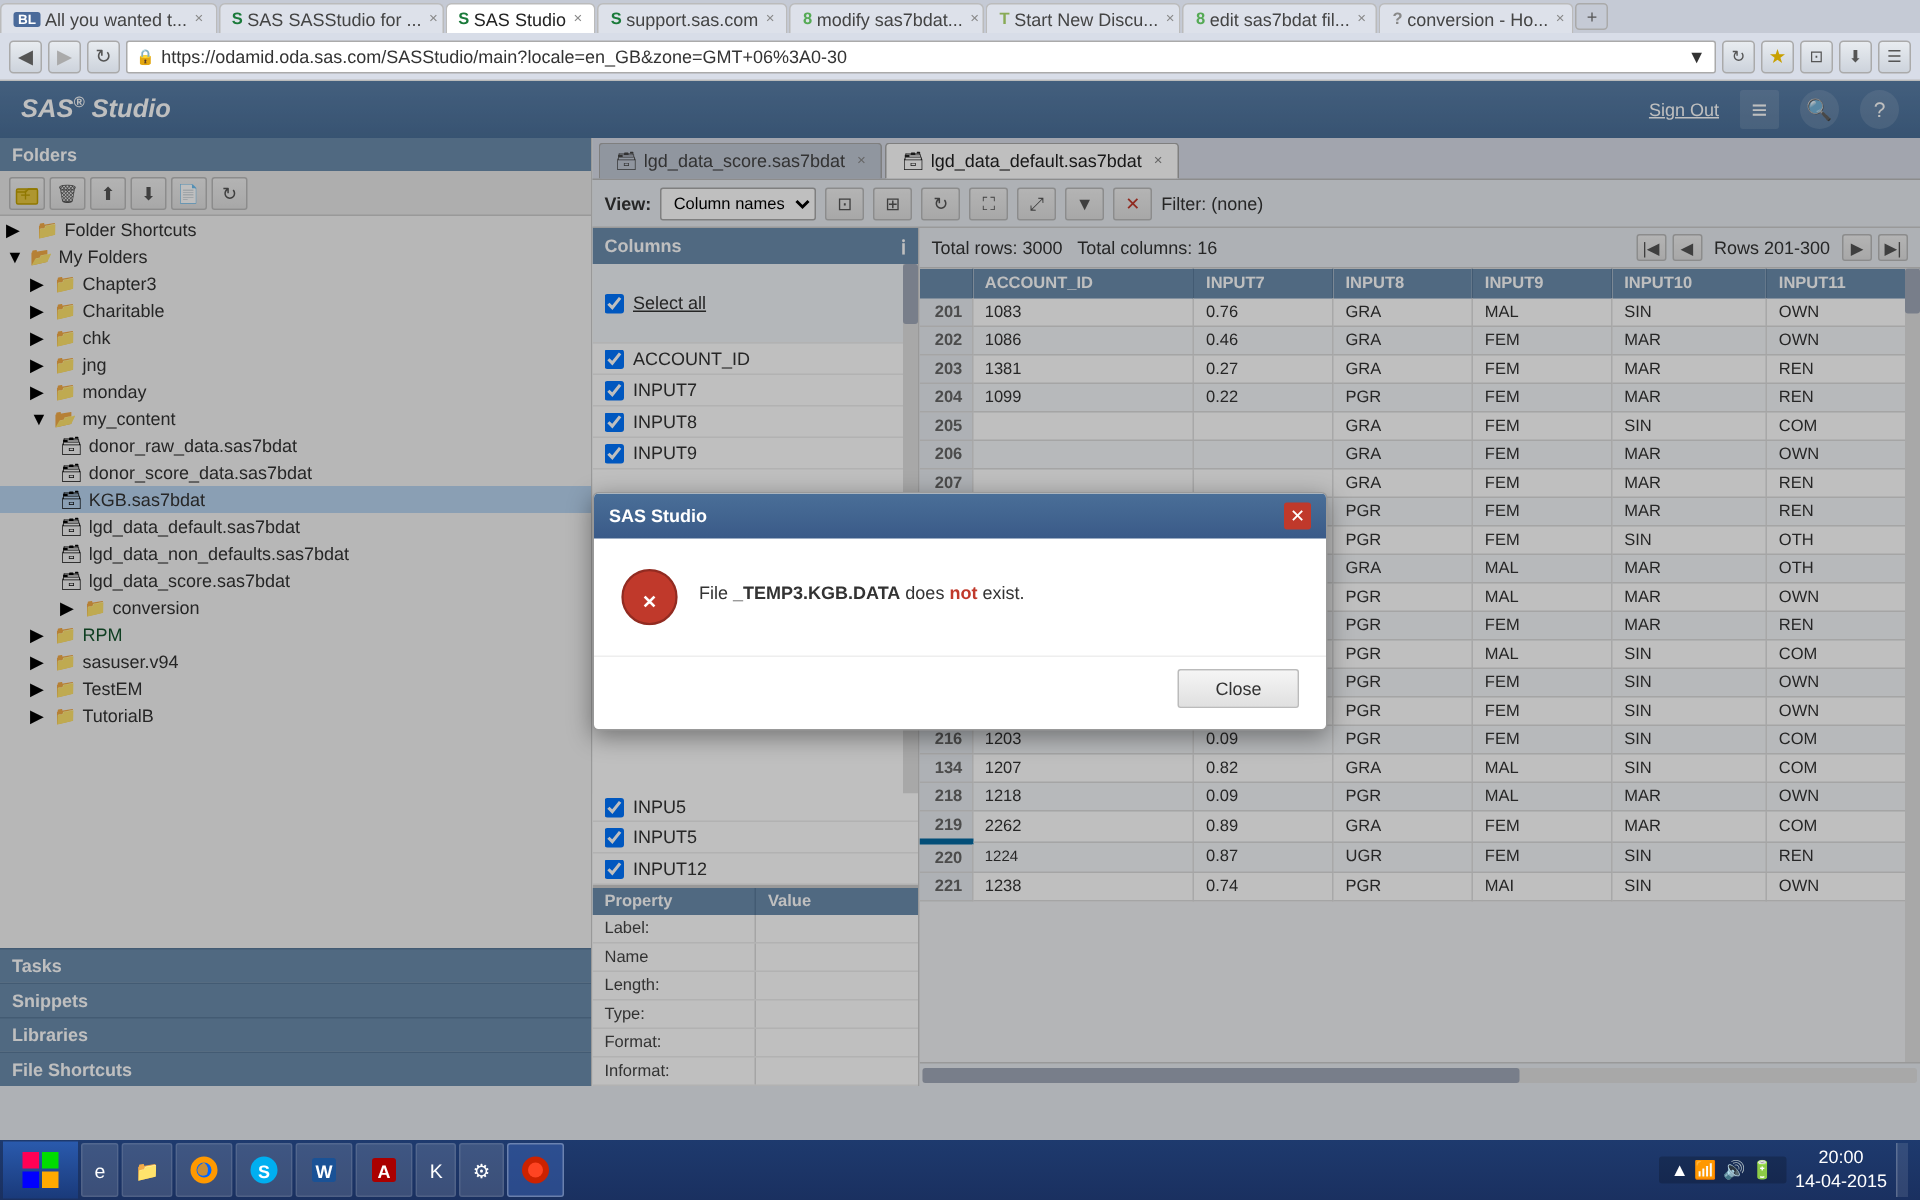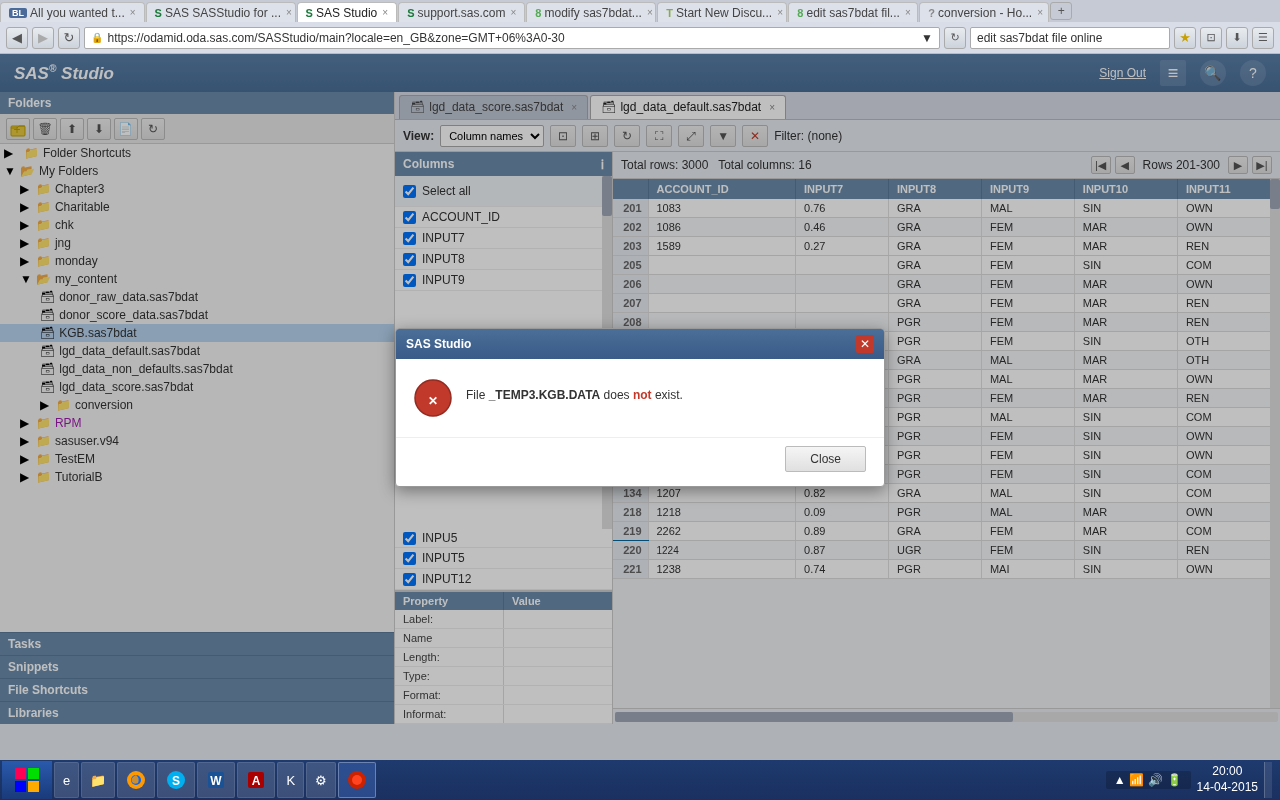--- a/index.html
+++ b/index.html
@@ -63,23 +63,20 @@
 <div style="position:absolute;top:22px;left:0;width:1280px;height:32px;background:#d8dde8;display:flex;align-items:center;gap:4px;padding:0 6px;border-bottom:1px solid #bbb;z-index:100;">
   <div style="width:22px;height:22px;background:linear-gradient(to bottom,#e8ecf0,#cdd3dc);border:1px solid #aaa;border-radius:3px;cursor:pointer;display:flex;align-items:center;justify-content:center;font-size:13px;color:#555;">◀</div>
   <div style="width:22px;height:22px;background:linear-gradient(to bottom,#e8ecf0,#cdd3dc);border:1px solid #aaa;border-radius:3px;cursor:pointer;display:flex;align-items:center;justify-content:center;font-size:13px;color:#aaa;">▶</div>
   <div style="width:22px;height:22px;background:linear-gradient(to bottom,#e8ecf0,#cdd3dc);border:1px solid #aaa;border-radius:3px;cursor:pointer;display:flex;align-items:center;justify-content:center;font-size:13px;color:#555;">↻</div>
   <div style="flex:1;height:22px;background:white;border:1px solid #aaa;border-radius:2px;padding:0 6px;font-size:11px;color:#333;display:flex;align-items:center;gap:4px;">
     <span style="color:#5a8;font-size:10px;">🔒</span>
     <span>https://odamid.oda.sas.com/SASStudio/main?locale=en_GB&amp;zone=GMT+06%3A0-30</span>
     <span style="margin-left:auto;">▼</span>
   </div>
   <div style="width:22px;height:22px;background:linear-gradient(to bottom,#e8ecf0,#cdd3dc);border:1px solid #aaa;border-radius:3px;cursor:pointer;display:flex;align-items:center;justify-content:center;font-size:11px;color:#555;">↻</div>
-  <div style="width:200px;height:22px;background:white;border:1px solid #aaa;border-radius:2px;padding:0 6px;font-size:11px;color:#333;display:flex;align-items:center;">
-    <span>edit sas7bdat file online</span>
-  </div>
   <div style="width:22px;height:22px;background:linear-gradient(to bottom,#e8ecf0,#cdd3dc);border:1px solid #aaa;border-radius:3px;cursor:pointer;display:flex;align-items:center;justify-content:center;font-size:13px;color:#c8a000;">★</div>
   <div style="width:22px;height:22px;background:linear-gradient(to bottom,#e8ecf0,#cdd3dc);border:1px solid #aaa;border-radius:3px;cursor:pointer;display:flex;align-items:center;justify-content:center;font-size:11px;color:#555;">⊡</div>
   <div style="width:22px;height:22px;background:linear-gradient(to bottom,#e8ecf0,#cdd3dc);border:1px solid #aaa;border-radius:3px;cursor:pointer;display:flex;align-items:center;justify-content:center;font-size:11px;color:#555;">⬇</div>
   <div style="width:22px;height:22px;background:linear-gradient(to bottom,#e8ecf0,#cdd3dc);border:1px solid #aaa;border-radius:3px;cursor:pointer;display:flex;align-items:center;justify-content:center;font-size:11px;color:#555;">☰</div>
 </div>
 
 <div class="app-area" style="position:absolute;top:54px;left:0;width:1280px;height:706px;">
 
   <div style="height:38px;background:linear-gradient(to bottom,#5a7fa8,#4a6f98);display:flex;align-items:center;justify-content:space-between;padding:0 14px;">
     <div style="color:white;font-size:17px;font-weight:bold;font-style:italic;">
@@ -176,21 +173,21 @@
         <span style="font-size:12px;color:#333;">lgd_data_score.sas7bdat</span>
       </div>
       <div style="display:flex;align-items:center;padding:2px 4px;padding-left:40px;cursor:pointer;white-space:nowrap;">
         <span style="width:16px;display:inline-flex;">▶</span>
         <span style="margin-right:4px;">📁</span>
         <span style="font-size:12px;color:#333;">conversion</span>
       </div>
       <div style="display:flex;align-items:center;padding:2px 4px;padding-left:20px;cursor:pointer;white-space:nowrap;">
         <span style="width:16px;display:inline-flex;">▶</span>
         <span style="margin-right:4px;">📁</span>
-        <span style="font-size:12px;color:#a21caf;">RPM</span>
+        <span style="font-size:12px;color:#14532d;">RPM</span>
       </div>
       <div style="display:flex;align-items:center;padding:2px 4px;padding-left:20px;cursor:pointer;white-space:nowrap;">
         <span style="width:16px;display:inline-flex;">▶</span>
         <span style="margin-right:4px;">📁</span>
         <span style="font-size:12px;color:#333;">sasuser.v94</span>
       </div>
       <div style="display:flex;align-items:center;padding:2px 4px;padding-left:20px;cursor:pointer;white-space:nowrap;">
         <span style="width:16px;display:inline-flex;">▶</span>
         <span style="margin-right:4px;">📁</span>
         <span style="font-size:12px;color:#333;">TestEM</span>
@@ -198,22 +195,22 @@
       <div style="display:flex;align-items:center;padding:2px 4px;padding-left:20px;cursor:pointer;white-space:nowrap;">
         <span style="width:16px;display:inline-flex;">▶</span>
         <span style="margin-right:4px;">📁</span>
         <span style="font-size:12px;color:#333;">TutorialB</span>
       </div>
     </div>
 
     <div style="position:absolute;bottom:0;left:0;width:395px;">
       <div style="padding:4px 8px;background:#6b8cad;color:white;font-size:12px;font-weight:bold;cursor:pointer;border-top:1px solid #5a7a9a;">Tasks</div>
       <div style="padding:4px 8px;background:#6b8cad;color:white;font-size:12px;font-weight:bold;cursor:pointer;border-top:1px solid #5a7a9a;">Snippets</div>
+      <div style="padding:4px 8px;background:#6b8cad;color:white;font-size:12px;font-weight:bold;cursor:pointer;border-top:1px solid #5a7a9a;">Libraries</div>
       <div style="padding:4px 8px;background:#6b8cad;color:white;font-size:12px;font-weight:bold;cursor:pointer;border-top:1px solid #5a7a9a;">File Shortcuts</div>
-      <div style="padding:4px 8px;background:#6b8cad;color:white;font-size:12px;font-weight:bold;cursor:pointer;border-top:1px solid #5a7a9a;">Libraries</div>
     </div>
   </div>
 
   <div style="position:absolute;top:38px;left:395px;width:885px;height:632px;background:#f0f2f5;">
 
     <div style="display:flex;align-items:center;background:#d8dde8;border-bottom:1px solid #bbb;padding:2px 4px 0;gap:2px;height:28px;">
       <div style="height:24px;padding:0 10px;background:#c0c8d5;border:1px solid #aaa;border-bottom:none;border-radius:3px 3px 0 0;font-size:11px;color:#444;cursor:pointer;display:flex;align-items:center;gap:4px;">
         <span>🗃</span>
         <span>lgd_data_score.sas7bdat</span>
         <span style="margin-left:4px;font-size:10px;color:#888;">×</span>
@@ -241,21 +238,21 @@
     </div>
 
     <div style="display:flex;height:calc(100% - 60px);">
 
       <div style="width:218px;background:white;border-right:1px solid #ccc;display:flex;flex-direction:column;overflow:hidden;">
         <div style="display:flex;align-items:center;justify-content:space-between;padding:3px 8px;background:#6b8cad;color:white;font-size:12px;font-weight:bold;flex-shrink:0;">
           <span>Columns</span>
           <span style="cursor:pointer;font-size:13px;">ℹ</span>
         </div>
         <div style="flex:1;overflow-y:auto;position:relative;">
-          <div style="display:flex;align-items:center;padding:8px 8px;border-bottom:1px solid #eee;font-size:11px;color:#333;background:#f0f4f8;">
+          <div style="display:flex;align-items:center;padding:19px 8px;border-bottom:1px solid #eee;font-size:11px;color:#333;background:#f0f4f8;text-decoration:underline;">
             <input type="checkbox" checked="" style="margin-right: 6px;">
             <span>Select all</span>
           </div>
           <div style="display:flex;align-items:center;padding:3px 8px;border-bottom:1px solid #eee;font-size:11px;color:#333;">
             <input type="checkbox" checked="" style="margin-right: 6px;">
             <span>ACCOUNT_ID</span>
           </div>
           <div style="display:flex;align-items:center;padding:3px 8px;border-bottom:1px solid #eee;font-size:11px;color:#333;">
             <input type="checkbox" checked="" style="margin-right: 6px;">
             <span>INPUT7</span>
@@ -359,26 +356,35 @@
     <td style="background:#e8edf2;color:#666;font-weight:bold;text-align:right;padding:3px 6px;font-size:11px;border-bottom:1px solid #ddd;border-right:1px solid #e0e0e0;">202</td>
     <td style="background:#f5f7fa;padding:3px 8px;font-size:11px;color:#333;border-bottom:1px solid #ddd;border-right:1px solid #e0e0e0;">1086</td>
     <td style="background:#f5f7fa;padding:3px 8px;font-size:11px;color:#333;border-bottom:1px solid #ddd;border-right:1px solid #e0e0e0;">0.46</td>
     <td style="background:#f5f7fa;padding:3px 8px;font-size:11px;color:#333;border-bottom:1px solid #ddd;border-right:1px solid #e0e0e0;">GRA</td>
     <td style="background:#f5f7fa;padding:3px 8px;font-size:11px;color:#333;border-bottom:1px solid #ddd;border-right:1px solid #e0e0e0;">FEM</td>
     <td style="background:#f5f7fa;padding:3px 8px;font-size:11px;color:#333;border-bottom:1px solid #ddd;border-right:1px solid #e0e0e0;">MAR</td>
     <td style="background:#f5f7fa;padding:3px 8px;font-size:11px;color:#333;border-bottom:1px solid #ddd;border-right:1px solid #e0e0e0;">OWN</td>
   </tr>
                 <tr>
     <td style="background:#e8edf2;color:#666;font-weight:bold;text-align:right;padding:3px 6px;font-size:11px;border-bottom:1px solid #ddd;border-right:1px solid #e0e0e0;">203</td>
-    <td style="background:white;padding:3px 8px;font-size:11px;color:#333;border-bottom:1px solid #ddd;border-right:1px solid #e0e0e0;">1589</td>
+    <td style="background:white;padding:3px 8px;font-size:11px;color:#333;border-bottom:1px solid #ddd;border-right:1px solid #e0e0e0;">1381</td>
     <td style="background:white;padding:3px 8px;font-size:11px;color:#333;border-bottom:1px solid #ddd;border-right:1px solid #e0e0e0;">0.27</td>
     <td style="background:white;padding:3px 8px;font-size:11px;color:#333;border-bottom:1px solid #ddd;border-right:1px solid #e0e0e0;">GRA</td>
     <td style="background:white;padding:3px 8px;font-size:11px;color:#333;border-bottom:1px solid #ddd;border-right:1px solid #e0e0e0;">FEM</td>
     <td style="background:white;padding:3px 8px;font-size:11px;color:#333;border-bottom:1px solid #ddd;border-right:1px solid #e0e0e0;">MAR</td>
     <td style="background:white;padding:3px 8px;font-size:11px;color:#333;border-bottom:1px solid #ddd;border-right:1px solid #e0e0e0;">REN</td>
+  </tr>
+                <tr>
+    <td style="background:#e8edf2;color:#666;font-weight:bold;text-align:right;padding:3px 6px;font-size:11px;border-bottom:1px solid #ddd;border-right:1px solid #e0e0e0;">204</td>
+    <td style="background:#f5f7fa;padding:3px 8px;font-size:11px;color:#333;border-bottom:1px solid #ddd;border-right:1px solid #e0e0e0;">1099</td>
+    <td style="background:#f5f7fa;padding:3px 8px;font-size:11px;color:#333;border-bottom:1px solid #ddd;border-right:1px solid #e0e0e0;">0.22</td>
+    <td style="background:#f5f7fa;padding:3px 8px;font-size:11px;color:#333;border-bottom:1px solid #ddd;border-right:1px solid #e0e0e0;">PGR</td>
+    <td style="background:#f5f7fa;padding:3px 8px;font-size:11px;color:#333;border-bottom:1px solid #ddd;border-right:1px solid #e0e0e0;">FEM</td>
+    <td style="background:#f5f7fa;padding:3px 8px;font-size:11px;color:#333;border-bottom:1px solid #ddd;border-right:1px solid #e0e0e0;">MAR</td>
+    <td style="background:#f5f7fa;padding:3px 8px;font-size:11px;color:#333;border-bottom:1px solid #ddd;border-right:1px solid #e0e0e0;">REN</td>
   </tr>
                 <tr>
     <td style="background:#e8edf2;color:#666;font-weight:bold;text-align:right;padding:3px 6px;font-size:11px;border-bottom:1px solid #ddd;border-right:1px solid #e0e0e0;">205</td>
     <td style="background:white;padding:3px 8px;font-size:11px;color:#333;border-bottom:1px solid #ddd;border-right:1px solid #e0e0e0;"></td>
     <td style="background:white;padding:3px 8px;font-size:11px;color:#333;border-bottom:1px solid #ddd;border-right:1px solid #e0e0e0;"></td>
     <td style="background:white;padding:3px 8px;font-size:11px;color:#333;border-bottom:1px solid #ddd;border-right:1px solid #e0e0e0;">GRA</td>
     <td style="background:white;padding:3px 8px;font-size:11px;color:#333;border-bottom:1px solid #ddd;border-right:1px solid #e0e0e0;">FEM</td>
     <td style="background:white;padding:3px 8px;font-size:11px;color:#333;border-bottom:1px solid #ddd;border-right:1px solid #e0e0e0;">SIN</td>
     <td style="background:white;padding:3px 8px;font-size:11px;color:#333;border-bottom:1px solid #ddd;border-right:1px solid #e0e0e0;">COM</td>
   </tr>
@@ -493,21 +499,21 @@
                 <tr>
     <td style="background:#e8edf2;color:#666;font-weight:bold;text-align:right;padding:3px 6px;font-size:11px;border-bottom:1px solid #ddd;border-right:1px solid #e0e0e0;">218</td>
     <td style="background:#f5f7fa;padding:3px 8px;font-size:11px;color:#333;border-bottom:1px solid #ddd;border-right:1px solid #e0e0e0;">1218</td>
     <td style="background:#f5f7fa;padding:3px 8px;font-size:11px;color:#333;border-bottom:1px solid #ddd;border-right:1px solid #e0e0e0;">0.09</td>
     <td style="background:#f5f7fa;padding:3px 8px;font-size:11px;color:#333;border-bottom:1px solid #ddd;border-right:1px solid #e0e0e0;">PGR</td>
     <td style="background:#f5f7fa;padding:3px 8px;font-size:11px;color:#333;border-bottom:1px solid #ddd;border-right:1px solid #e0e0e0;">MAL</td>
     <td style="background:#f5f7fa;padding:3px 8px;font-size:11px;color:#333;border-bottom:1px solid #ddd;border-right:1px solid #e0e0e0;">MAR</td>
     <td style="background:#f5f7fa;padding:3px 8px;font-size:11px;color:#333;border-bottom:1px solid #ddd;border-right:1px solid #e0e0e0;">OWN</td>
   </tr>
                 <tr>
-    <td style="background:#e8edf2;color:#666;font-weight:bold;text-align:right;padding:3px 6px;font-size:11px;border-bottom:1px solid #0369a1;border-right:1px solid #e0e0e0;">219</td>
+    <td style="background:#e8edf2;color:#666;font-weight:bold;text-align:right;padding:3px 6px;font-size:11px;border-bottom:4px solid #0369a1;border-right:1px solid #e0e0e0;">219</td>
     <td style="background:white;padding:3px 8px;font-size:11px;color:#333;border-bottom:1px solid #ddd;border-right:1px solid #e0e0e0;">2262</td>
     <td style="background:white;padding:3px 8px;font-size:11px;color:#333;border-bottom:1px solid #ddd;border-right:1px solid #e0e0e0;">0.89</td>
     <td style="background:white;padding:3px 8px;font-size:11px;color:#333;border-bottom:1px solid #ddd;border-right:1px solid #e0e0e0;">GRA</td>
     <td style="background:white;padding:3px 8px;font-size:11px;color:#333;border-bottom:1px solid #ddd;border-right:1px solid #e0e0e0;">FEM</td>
     <td style="background:white;padding:3px 8px;font-size:11px;color:#333;border-bottom:1px solid #ddd;border-right:1px solid #e0e0e0;">MAR</td>
     <td style="background:white;padding:3px 8px;font-size:11px;color:#333;border-bottom:1px solid #ddd;border-right:1px solid #e0e0e0;">COM</td>
   </tr>
                 <tr>
     <td style="background:#e8edf2;color:#666;font-weight:bold;text-align:right;padding:3px 6px;font-size:11px;border-bottom:1px solid #ddd;border-right:1px solid #e0e0e0;">220</td>
     <td style="background:#f5f7fa;padding:3px 8px;font-size:10px;color:#333;border-bottom:1px solid #ddd;border-right:1px solid #e0e0e0;">1224</td>

